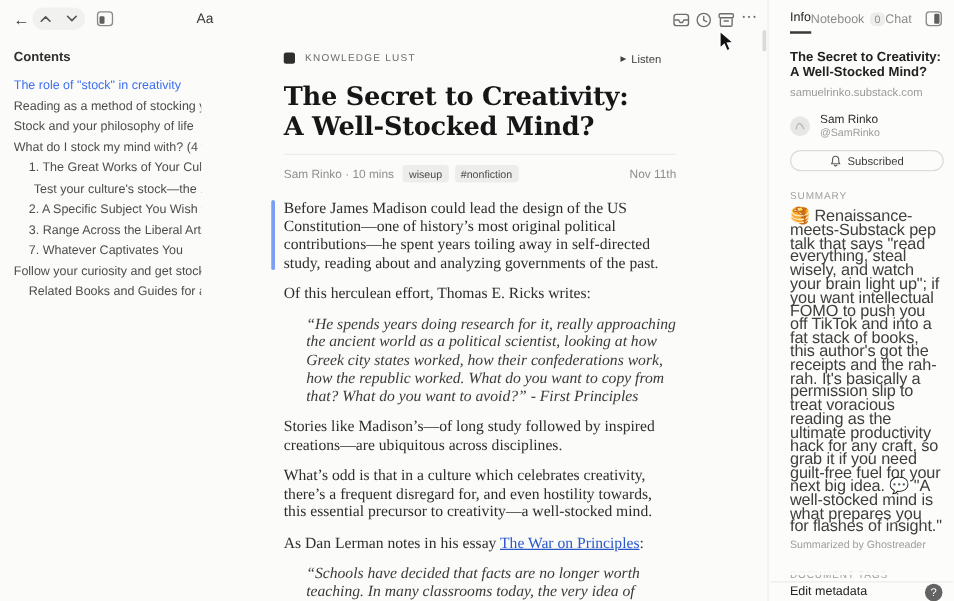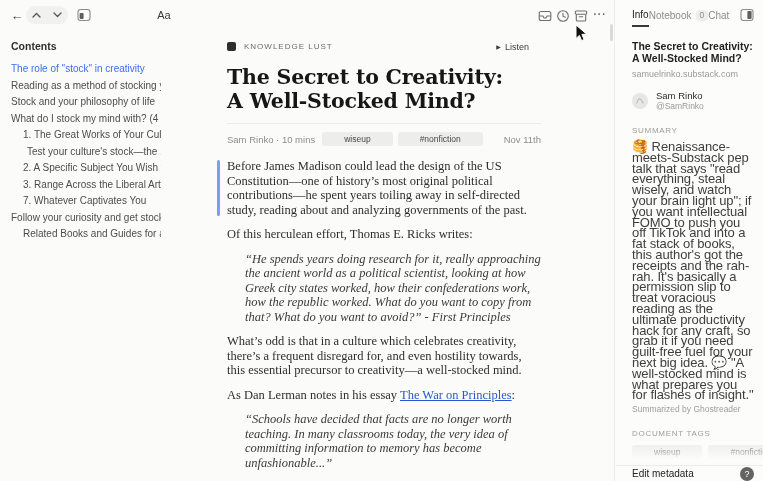--- a/index.html
+++ b/index.html
@@ -39,21 +39,21 @@
   .pub-row { display:flex; align-items:center; height:11px; }
   .pub-icon { width:9px; height:9px; background:#2e2e2e; border-radius:2px; margin-right:8px; }
   .pub-name { font-size:8px; letter-spacing:1px; color:#6b6b6b; flex:1; }
   .listen { display:flex; align-items:center; gap:4px; font-size:9px; color:#3f3f3f; margin-right:12px; cursor:default; }
   .listen .tri { font-size:6px; color:#3f3f3f; }
   h1 { font-family:"DejaVu Serif", serif; font-size:20.5px; line-height:24px;
        color:#161616; letter-spacing:-0.2px; margin-top:13px; font-weight:bold; }
   .byline-divider { border-top:1px solid #ececea; margin-top:10px; }
   .byline { display:flex; align-items:center; margin-top:8px; gap:5px; }
   .byline .who { font-size:9.5px; color:#8e8e8e; margin-right:2px; }
-  .tag-pill { background:#ededeb; border-radius:3px; padding:2px 22px; font-size:8.5px; color:#4a4a4a; }
+  .tag-pill { background:#ededeb; border-radius:3px; padding:2px 5px; font-size:8.5px; color:#4a4a4a; }
   .byline .date { margin-left:auto; font-size:9.5px; color:#8e8e8e; }
   #article-body { margin-top:13px; font-family:"Liberation Serif", serif;
                   font-size:12.5px; line-height:14.5px; color:#2e2e2e; }
   #article-body p { margin-bottom:10px; position:relative; }
   #article-body p.hl::before { content:""; position:absolute; left:-10px; top:1px; bottom:1px;
                   width:3px; background:#7b9ff2; border-radius:2px; }
   #article-body .quote { margin-left:18px; margin-bottom:10px; font-style:italic; color:#3a3a3a; }
   #article-body a.link { color:#2a58c9; text-decoration:underline; cursor:pointer; }
   
   #panel { position:absolute; right:0; top:0; width:149px; height:481px;
@@ -175,20 +175,21 @@
       <span id="byline-tags" style="display:flex; gap:5px;">
           <span class="tag-pill">wiseup</span>
           <span class="tag-pill">#nonfiction</span>
         </span>
       <span class="date">Nov 11th</span>
     </div>
     <div id="article-body">
         <p class="hl">Before James Madison could lead the design of the US Constitution—one of history’s most original political contributions—he spent years toiling away in self-directed study, reading about and analyzing governments of the past.</p>
         <p>Of this herculean effort, Thomas E. Ricks writes:</p>
         <div class="quote">“He spends years doing research for it, really approaching the ancient world as a political scientist, looking at how Greek city states worked, how their confederations work, how the republic worked. What do you want to copy from that? What do you want to avoid?” - First Principles</div>
+        <p>Stories like Madison’s—of long study followed by inspired creations—are ubiquitous across disciplines.</p>
         <p>What’s odd is that in a culture which celebrates creativity, there’s a frequent disregard for, and even hostility towards, this essential precursor to creativity—a well-stocked mind.</p>
         <p>As Dan Lerman notes in his essay <a class="link">The War on Principles</a>:</p>
         <div class="quote">“Schools have decided that facts are no longer worth teaching. In many classrooms today, the very idea of committing information to memory has become unfashionable...”</div>
       </div>
   </div>
 
   <div id="panel">
     <div id="panel-tabs">
         <div class="ptab active">
           <span>Info</span>
@@ -217,20 +218,27 @@
           <svg width="16" height="16" viewBox="0 0 16 16">
             <path d="M5 10 Q6 5 8 6 Q10 7 11 10" fill="none" stroke="#bdbdbb" stroke-width="1.2" stroke-linecap="round"></path>
           </svg>
         </span>
         <span>
           <div class="author-name">Sam Rinko</div>
           <div class="author-handle">@SamRinko</div>
         </span>
       </div>
 
+      <div class="subscribed-btn">
+        <svg width="9" height="10" viewBox="0 0 9 10">
+          <path d="M4.5 1 C2.9 1 2 2.2 2 4 L2 5.6 L1.2 7 L7.8 7 L7 5.6 L7 4 C7 2.2 6.1 1 4.5 1 Z" fill="none" stroke="#5a5a5a" stroke-width="0.9" stroke-linejoin="round"></path>
+          <path d="M3.5 8.2 Q4.5 9.2 5.5 8.2" fill="none" stroke="#5a5a5a" stroke-width="0.9" stroke-linecap="round"></path>
+        </svg>
+        <span>Subscribed</span>
+      </div>
 
       <div class="sec-label">SUMMARY</div>
       <div class="summary-text">🥞 Renaissance-meets-Substack pep talk that says "read everything, steal wisely, and watch your brain light up"; if you want intellectual FOMO to push you off TikTok and into a fat stack of books, this author's got the receipts and the rah-rah. It's basically a permission slip to treat voracious reading as the ultimate productivity hack for any craft, so grab it if you need guilt-free fuel for your next big idea. 💬 "A well-stocked mind is what prepares you for flashes of insight."</div>
       <div class="summary-attr">Summarized by Ghostreader</div>
 
       <div class="sec-label">DOCUMENT TAGS</div>
       <div class="tags-row" id="doc-tags">
           <span class="tag-pill">wiseup</span>
           <span class="tag-pill">#nonfiction</span>
         </div>

